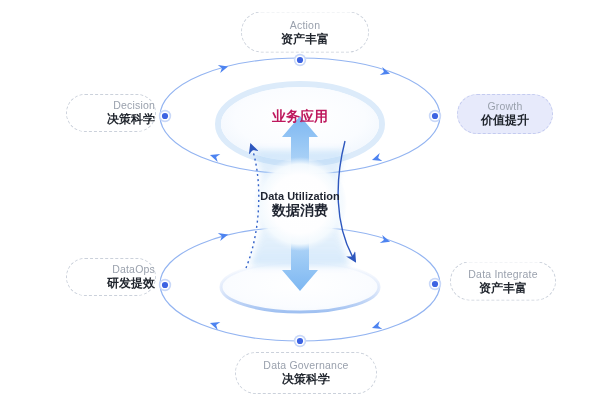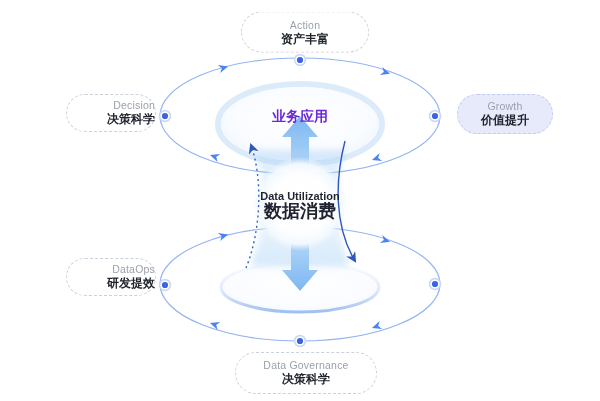--- a/index.html
+++ b/index.html
@@ -10,24 +10,24 @@
   .stage svg{position:absolute;left:0;top:0;}
   .abs{position:absolute;transform:translate(-50%,-50%);text-align:center;}
   .pill{
     display:flex;flex-direction:column;align-items:center;justify-content:center;
     background:#fff;border:1px dashed #CBD1DB;border-radius:22px;gap:1px;
     box-sizing:border-box;
   }
   .pill.lavender{background:#E7EAFB;border-color:#C4CBF0;}
   .pill .en{font-size:10.5px;line-height:12px;color:#9AA1AD;letter-spacing:.2px;}
   .pill .zh{font-size:12px;line-height:15px;color:#21262E;font-weight:bold;}
-  .ell-label{font-size:14px;font-weight:600;color:#6d28d9;white-space:nowrap;font-family:Liberation Mono, monospace;}
+  .ell-label{font-size:14px;font-weight:600;color:#be185d;white-space:nowrap;font-family:Liberation Mono, monospace;}
   .hub-label{white-space:nowrap;}
   .hub-label .en{display:block;font-size:11px;font-weight:600;color:#1F2430;line-height:14px;}
-  .hub-label .zh{display:block;font-size:18px;font-weight:bold;color:#1F2430;line-height:16px;}
+  .hub-label .zh{display:block;font-size:14px;font-weight:bold;color:#1F2430;line-height:16px;font-family:Liberation Mono, monospace;}
 </style>
 </head>
 <body>
 
 <div class="stage">
 
   <svg width="600" height="401" viewBox="0 0 600 401">
     <defs>
       <linearGradient id="gCone" x1="0" y1="0" x2="0" y2="1">
         <stop offset="0" stop-color="#A8D1F6" stop-opacity="0.50"></stop>
@@ -163,19 +163,23 @@
   <div class="abs pill lavender" style="left:505px;top:114px;width:96px;height:40px;">
     <span class="en">Growth</span>
     <span class="zh">价值提升</span>
   </div>
 
   <div class="abs pill" style="left:111px;top:277px;width:90px;height:38px;align-items:flex-end;">
     <span class="en">DataOps</span>
     <span class="zh">研发提效</span>
   </div>
 
+  <div class="abs pill" style="left:503px;top:281px;width:106px;height:39px;">
+    <span class="en">Data Integrate</span>
+    <span class="zh">资产丰富</span>
+  </div>
 
   <div class="abs pill" style="left:306px;top:373px;width:142px;height:42px;">
     <span class="en">Data Governance</span>
     <span class="zh">决策科学</span>
   </div>
 
 </div>
 
 </body></html>

